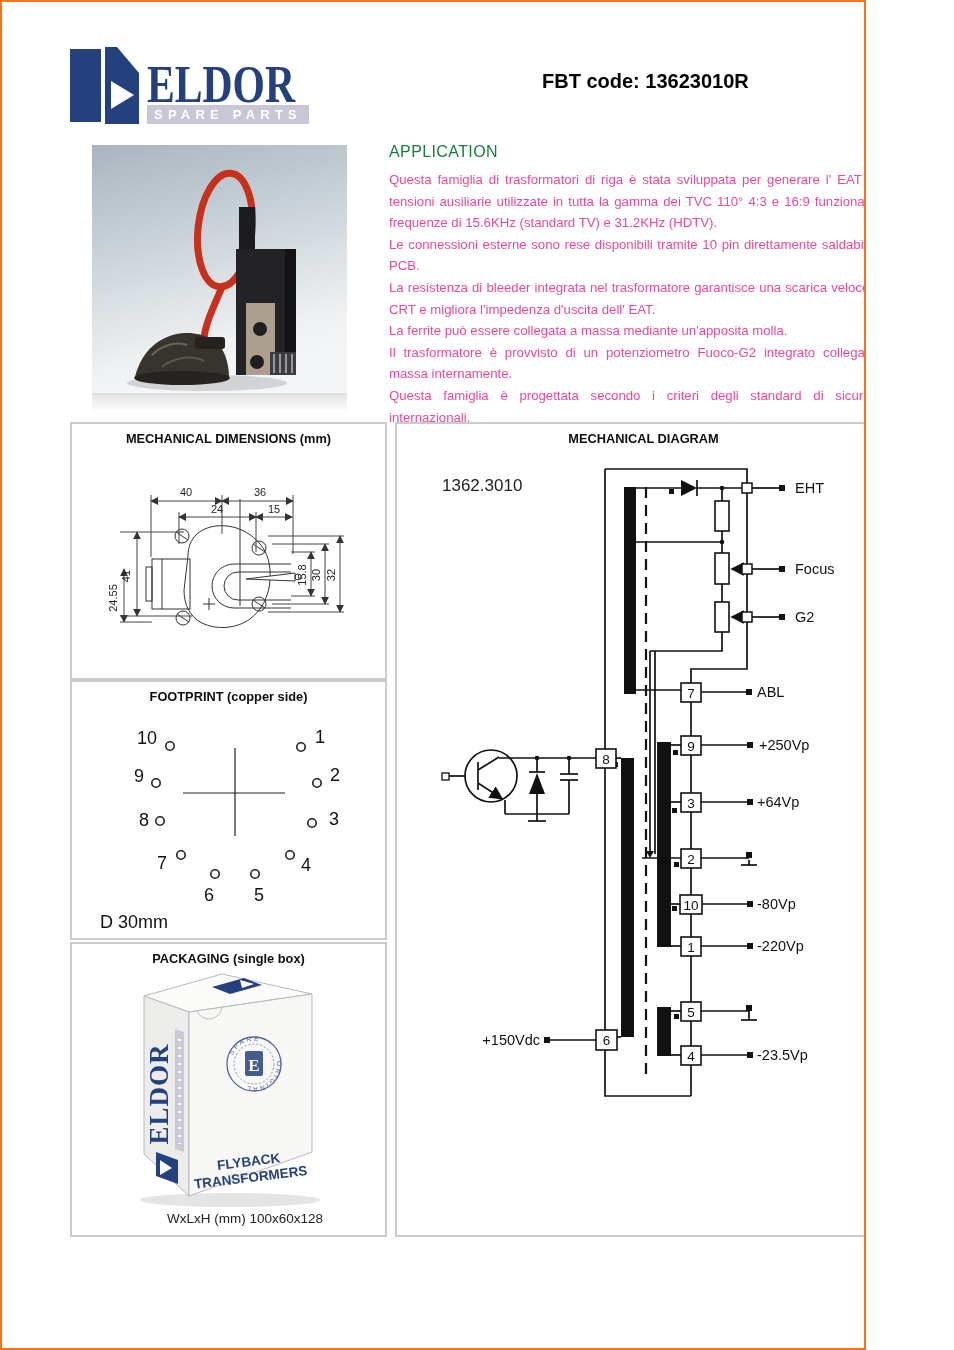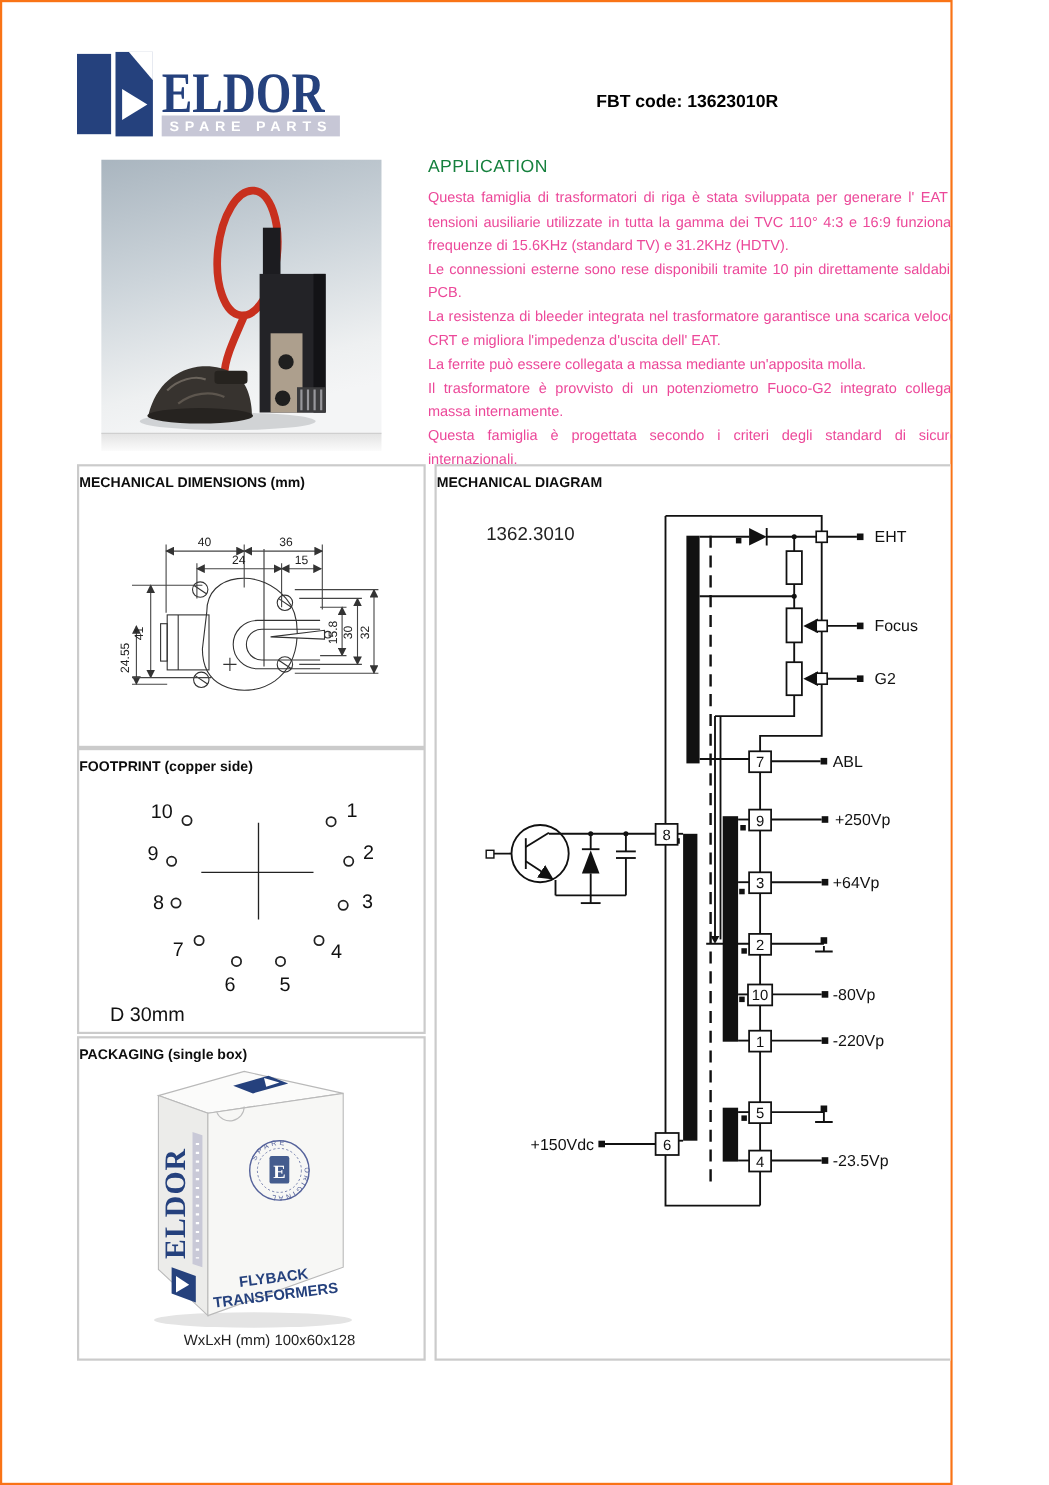--- a/index.html
+++ b/index.html
@@ -1,28 +1,28 @@
 <!DOCTYPE html>
 <html><head>
 <meta charset="utf-8">
 <style>
   html,body{margin:0;padding:0;background:#fff;}
   .page{position:relative;width:866px;height:1350px;background:#fff;
         border:2px solid #f97316;box-sizing:border-box;overflow:hidden;
         font-family:"Liberation Sans",sans-serif;color:#111;}
   .abs{position:absolute;}
   
-  .fbt-title{left:540px;top:82px;font-size:16px;font-weight:bold;color:#000;}
+  .fbt-title{left:540px;top:68px;font-size:20px;font-weight:bold;color:#000;}
   
   .app{left:387px;top:141px;width:502px;}
   .app h2{margin:0 0 8px 0;font-size:16px;font-weight:normal;color:#15803d;letter-spacing:.4px;}
   .app p{margin:0;font-size:13.2px;line-height:21.6px;text-align:justify;color:#ec4899;}
   
   .panel{position:absolute;border:2px solid #cbcbcb;box-sizing:border-box;background:#fff;}
-  .ptitle{position:absolute;left:0;right:0;top:7px;
+  .ptitle{position:absolute;left:0;right:0;top:7px;text-align:center;
           font-size:12.8px;font-weight:bold;color:#0d0d0d;}
   svg text{font-family:"Liberation Sans",sans-serif;}
   .serifbrand{font-family:"Liberation Serif",serif;font-weight:bold;}
 </style>
 </head>
 <body>
 
 <div class="page">
 
   <svg class="abs" style="left:68px;top:45px" width="242" height="78" viewBox="0 0 242 78">

